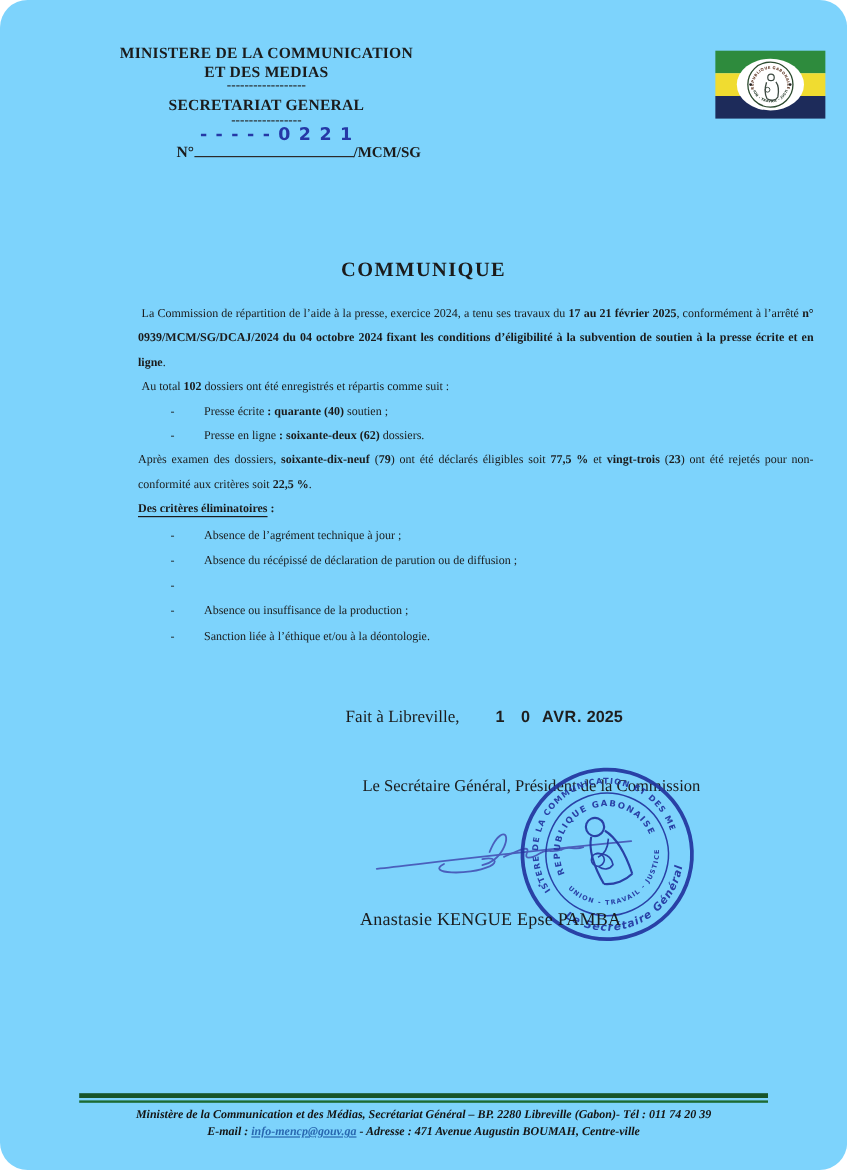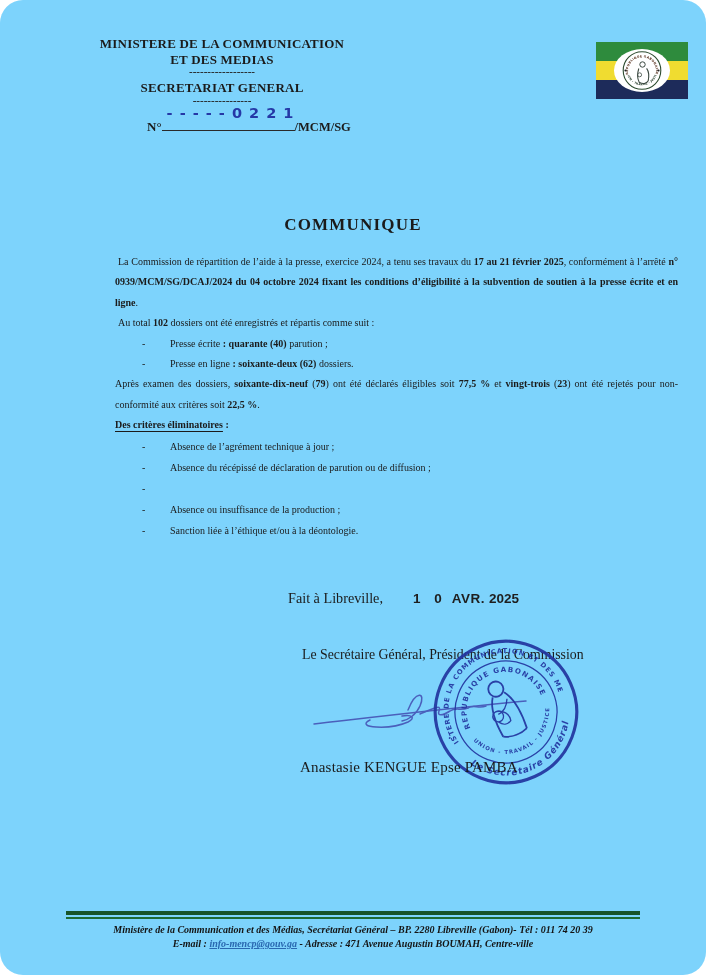--- a/index.html
+++ b/index.html
@@ -105,21 +105,21 @@
 
   <div class="doc-title">COMMUNIQUE</div>
 
   <div class="doc-body">
     <p class="indent"><span>La Commission de répartition de l’aide à la presse, exercice 2024, a tenu ses travaux du </span><b>17 au 21 février 2025</b><span>, conformément à l’arrêté </span><b>n° 0939/MCM/SG/DCAJ/2024 du 04 octobre 2024 fixant les conditions d’éligibilité à la subvention de soutien à la presse écrite et en ligne</b><span>.</span></p>
     <p class="indent"><span>Au total </span><b>102</b><span> dossiers ont été enregistrés et répartis comme suit :</span></p>
 
     <ul class="dossier-list">
       <li>
           <span class="li-dash">-</span>
-          <span><span>Presse écrite </span><b>: quarante (40)</b><span> parution ;</span></span>
+          <span><span>Presse écrite </span><b>: quarante (40)</b><span> soutien ;</span></span>
         </li>
       <li>
           <span class="li-dash">-</span>
           <span><span>Presse en ligne </span><b>: soixante-deux (62)</b><span> dossiers.</span></span>
         </li>
     </ul>
 
     <p class="p3"><span>Après examen des dossiers, </span><b>soixante-dix-neuf</b><span> (</span><b>79</b><span>) ont été déclarés éligibles soit </span><b>77,5 %</b><span> et </span><b>vingt-trois</b><span> (</span><b>23</b><span>) ont été rejetés pour non-conformité aux critères soit </span><b>22,5 %</b><span>.</span></p>
 
     <p class="criteria-heading"><span class="u">Des critères éliminatoires</span><span> :</span></p>

